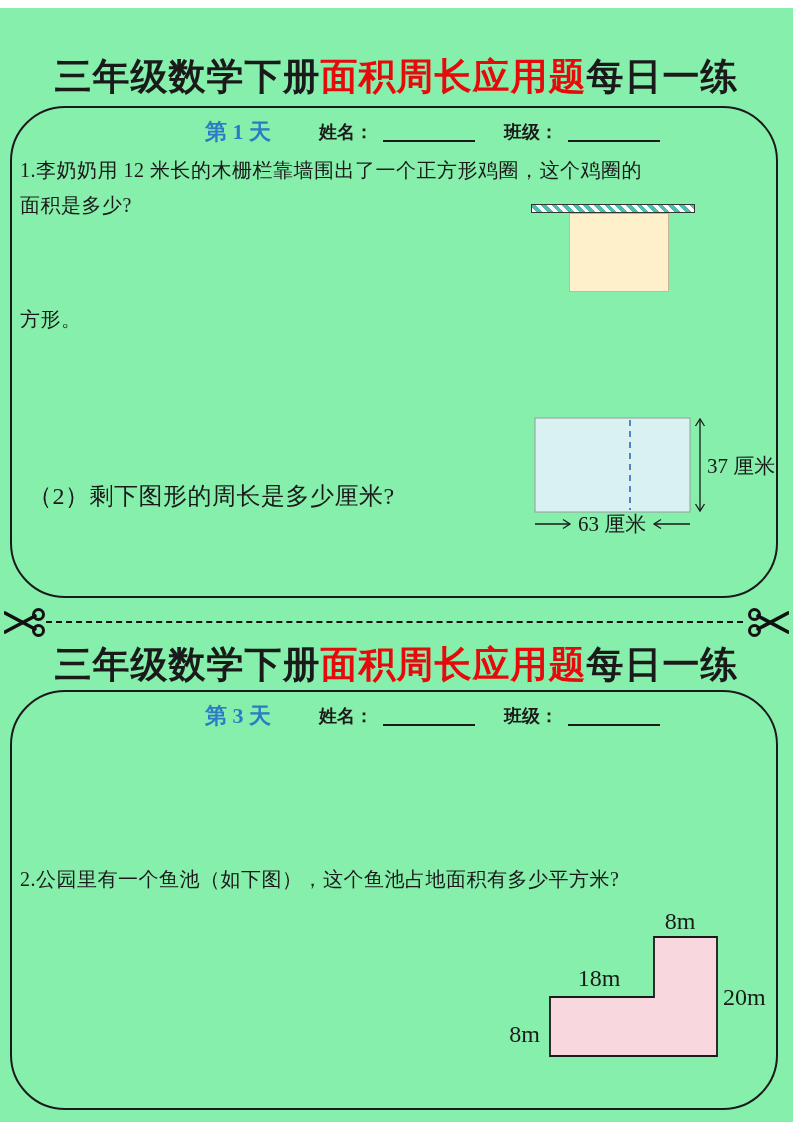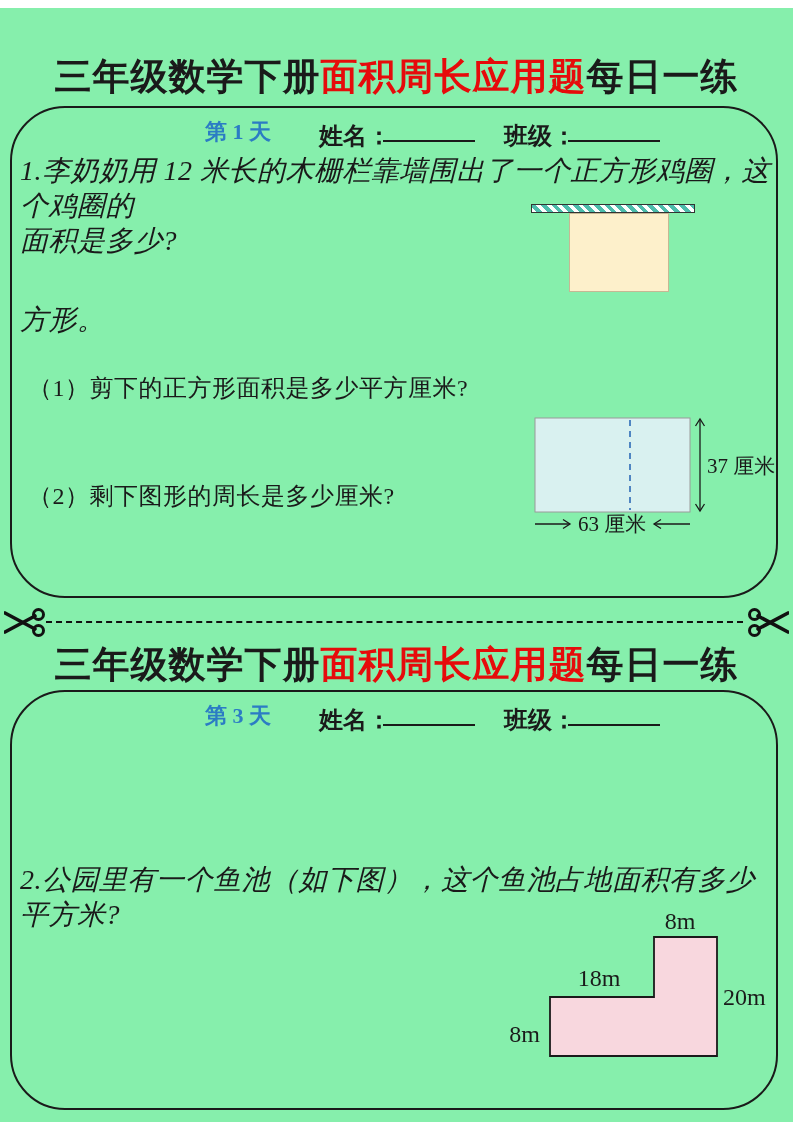--- a/index.html
+++ b/index.html
@@ -28,35 +28,34 @@
     background:transparent;
   }
   .box-header{position:absolute;top:0;left:0;width:100%;height:40px;}
   .day-label{
     position:absolute;left:193px;top:9px;
     color:#2b7cc4;font-weight:bold;font-size:22px;
     white-space:nowrap;
   }
   .field-label{
     position:absolute;top:12px;
-    font-weight:bold;font-size:24px;white-space:nowrap;
+    font-weight:bold;font-size:18px;white-space:nowrap;
   }
   .name-label{left:307px;}
   .class-label{left:492px;}
   .blank-line{
     position:absolute;top:14px;height:18px;width:92px;
     border-bottom:2px solid #1a1a1a;
   }
   .name-blank{left:371px;}
   .class-blank{left:556px;}
   .problem{
     position:absolute;
-    font-size:28px;line-height:35px;
+    font-size:20px;line-height:35px;
     letter-spacing:0.5px;
-    font-style:italic;
   }
   .sub-q{position:absolute;font-size:24px;white-space:nowrap;letter-spacing:0.5px;}
   
   .coop-diagram{position:absolute;left:505px;top:94px;width:185px;height:195px;}
   .wall-bar{
     position:absolute;left:14px;top:2px;width:164px;height:9px;
     border:1.5px solid #333;box-sizing:border-box;
     background:repeating-linear-gradient(45deg,#ffffff 0 3.5px,#4cbcab 3.5px 7.5px);
   }
   .coop-square{
@@ -96,21 +95,20 @@
 
     <div class="coop-diagram">
       <div class="wall-bar"></div>
       <div class="coop-square"></div>
     </div>
 
     <div class="problem" style="left:8px;top:194px;width:752px;">
       <div>方形。</div>
     </div>
 
-    <div class="sub-q" style="left:16px;top:264px;">（1）剪下的正方形面积是多少平方厘米?</div>
     <div class="sub-q" style="left:16px;top:372px;">（2）剩下图形的周长是多少厘米?</div>
 
     <svg class="diagram-svg" style="left:505px;top:300px;" width="265" height="135" viewBox="0 0 265 135">
       <rect x="18" y="10" width="155" height="94" fill="#d9f1f0" stroke="#9a9a9a" stroke-width="1"></rect>
       <line x1="113" y1="12" x2="113" y2="102" stroke="#4f85c2" stroke-width="2" stroke-dasharray="6 5"></line>
 
       <g stroke="#1a1a1a" stroke-width="1.3" fill="none">
         <line x1="183" y1="11" x2="183" y2="103"></line>
         <path d="M178.5 18 L183 11 L187.5 18"></path>
         <path d="M178.5 96 L183 103 L187.5 96"></path>

